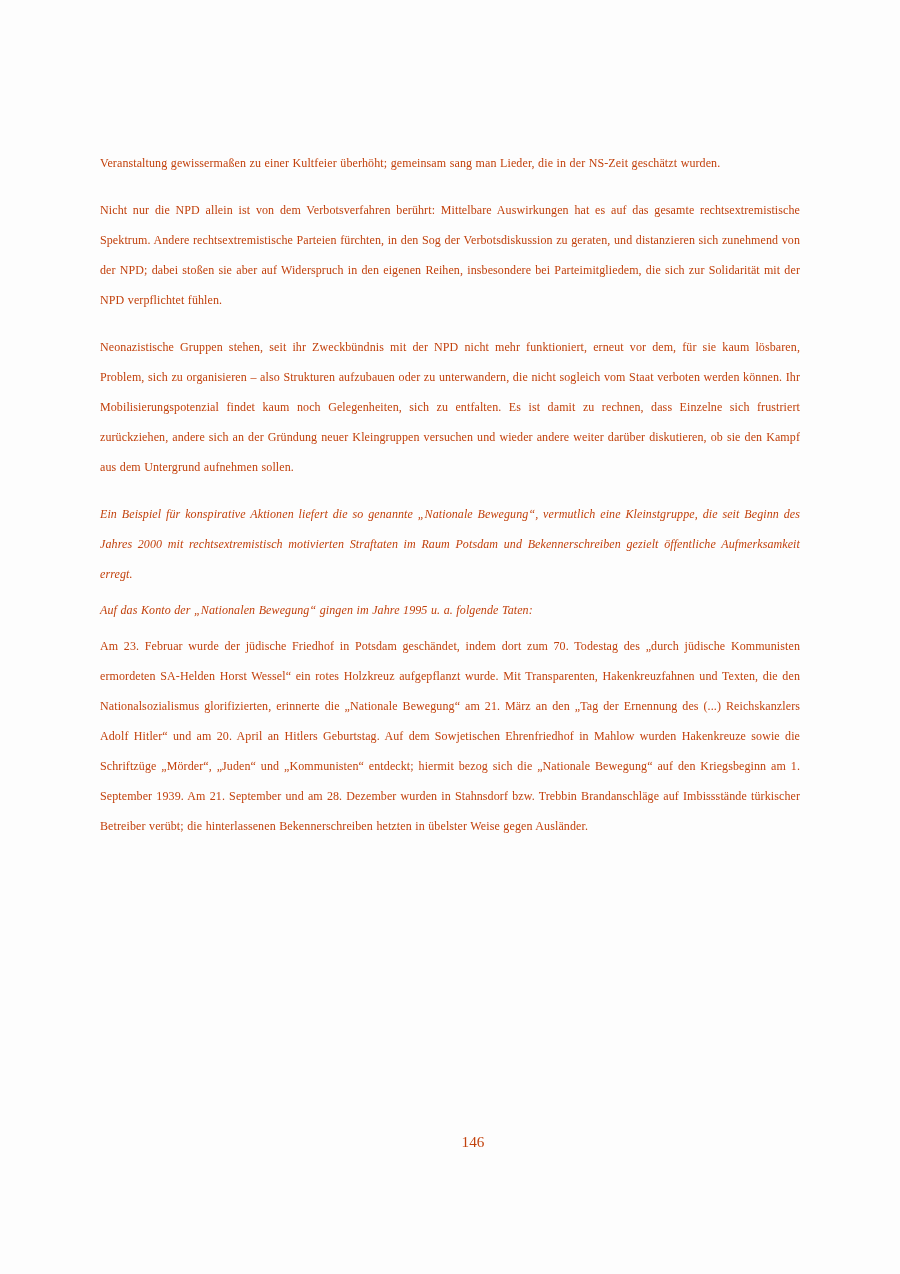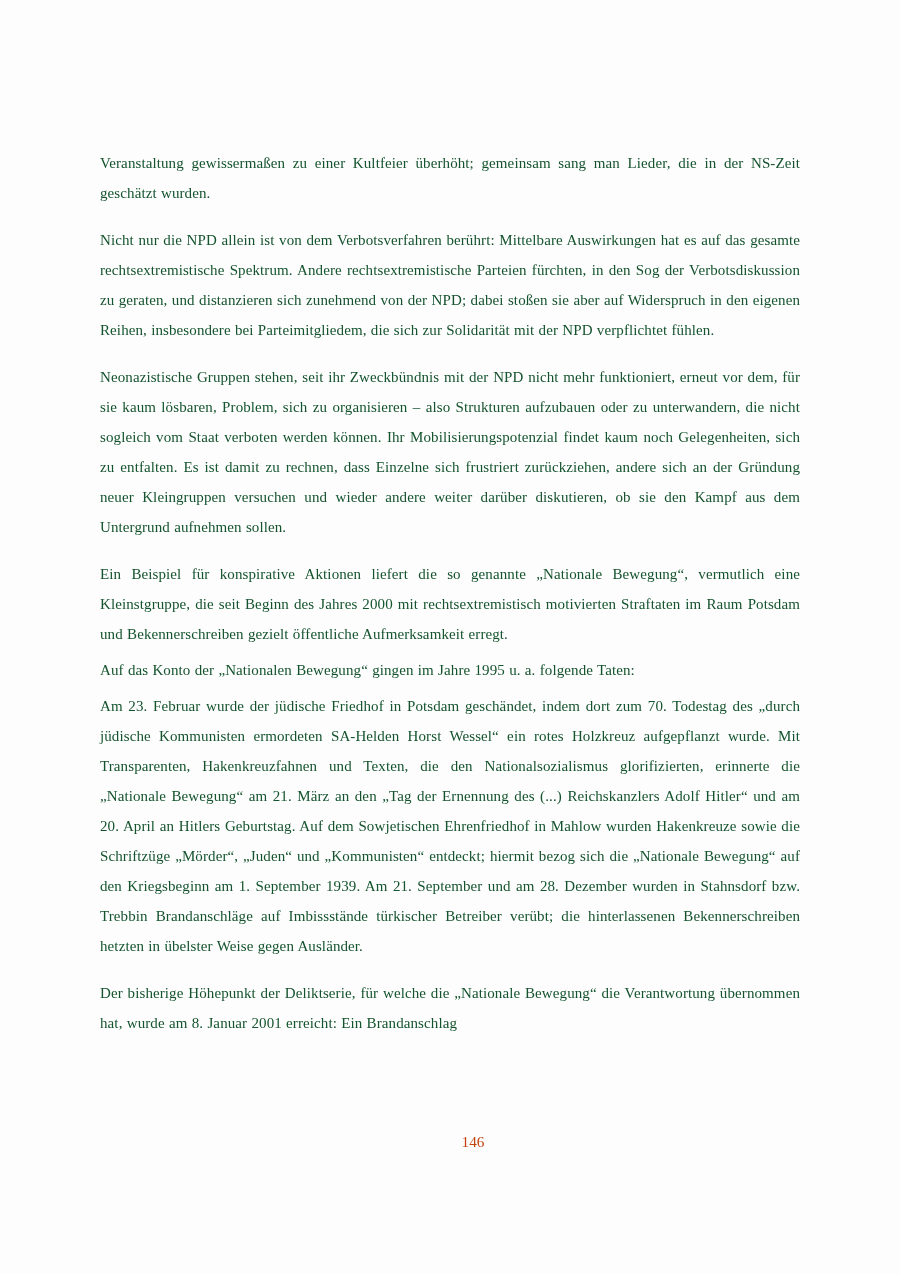--- a/index.html
+++ b/index.html
@@ -26,28 +26,29 @@
   .content {
     position: absolute;
     left: 100px;
     top: 148px;
     width: 700px;
   }
   p.para {
     margin: 0 0 17px 0;
     text-align: justify;
     text-justify: inter-word;
-    font-size: 15px;
+    font-size: 12px;
     line-height: 30px;
     letter-spacing: 0.1px;
-    color: #14532d;
+    color: #c2410c;
     word-spacing: 0.4px;
   }
   p.tight {
     margin-bottom: 6px;
+    font-style: italic;
   }
   p.para:last-child {
     margin-bottom: 0;
   }
   .page-number {
     position: absolute;
     left: 0;
     top: 1132px;
     width: 900px;
     text-align: center;
@@ -62,16 +63,15 @@
 <body>
 
 <div class="page">
   <div class="content">
     <p class="para">Veranstaltung gewissermaßen zu einer Kultfeier überhöht; gemeinsam sang man Lieder, die in der NS-Zeit geschätzt wurden.</p>
     <p class="para">Nicht nur die NPD allein ist von dem Verbotsverfahren berührt: Mittelbare Auswirkungen hat es auf das gesamte rechtsextremistische Spektrum. Andere rechtsextremistische Parteien fürchten, in den Sog der Verbotsdiskussion zu geraten, und distanzieren sich zunehmend von der NPD; dabei stoßen sie aber auf Widerspruch in den eigenen Reihen, insbesondere bei Parteimitgliedem, die sich zur Solidarität mit der NPD verpflichtet fühlen.</p>
     <p class="para">Neonazistische Gruppen stehen, seit ihr Zweckbündnis mit der NPD nicht mehr funktioniert, erneut vor dem, für sie kaum lösbaren, Problem, sich zu organisieren – also Strukturen aufzubauen oder zu unterwandern, die nicht sogleich vom Staat verboten werden können. Ihr Mobilisierungspotenzial findet kaum noch Gelegenheiten, sich zu entfalten. Es ist damit zu rechnen, dass Einzelne sich frustriert zurückziehen, andere sich an der Gründung neuer Kleingruppen versuchen und wieder andere weiter darüber diskutieren, ob sie den Kampf aus dem Untergrund aufnehmen sollen.</p>
     <p class="para tight">Ein Beispiel für konspirative Aktionen liefert die so genannte „Nationale Bewegung“, vermutlich eine Kleinstgruppe, die seit Beginn des Jahres 2000 mit rechtsextremistisch motivierten Straftaten im Raum Potsdam und Bekennerschreiben gezielt öffentliche Aufmerksamkeit erregt.</p>
     <p class="para tight">Auf das Konto der „Nationalen Bewegung“ gingen im Jahre 1995 u. a. folgende Taten:</p>
     <p class="para">Am 23. Februar wurde der jüdische Friedhof in Potsdam geschändet, indem dort zum 70. Todestag des „durch jüdische Kommunisten ermordeten SA-Helden Horst Wessel“ ein rotes Holzkreuz aufgepflanzt wurde. Mit Transparenten, Hakenkreuzfahnen und Texten, die den Nationalsozialismus glorifizierten, erinnerte die „Nationale Bewegung“ am 21. März an den „Tag der Ernennung des (...) Reichskanzlers Adolf Hitler“ und am 20. April an Hitlers Geburtstag. Auf dem Sowjetischen Ehrenfriedhof in Mahlow wurden Hakenkreuze sowie die Schriftzüge „Mörder“, „Juden“ und „Kommunisten“ entdeckt; hiermit bezog sich die „Nationale Bewegung“ auf den Kriegsbeginn am 1. September 1939. Am 21. September und am 28. Dezember wurden in Stahnsdorf bzw. Trebbin Brandanschläge auf Imbissstände türkischer Betreiber verübt; die hinterlassenen Bekennerschreiben hetzten in übelster Weise gegen Ausländer.</p>
-    <p class="para">Der bisherige Höhepunkt der Deliktserie, für welche die „Nationale Bewegung“ die Verantwortung übernommen hat, wurde am 8. Januar 2001 erreicht: Ein Brandanschlag</p>
   </div>
   <div class="page-number">146</div>
 </div>
 
 </body></html>

